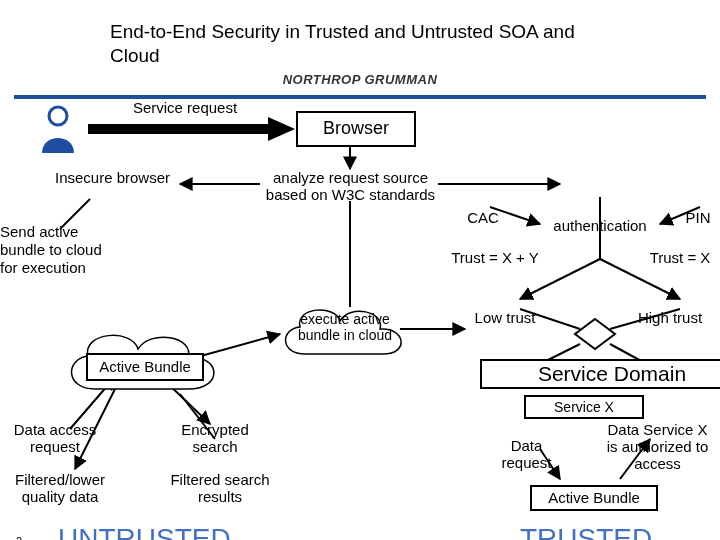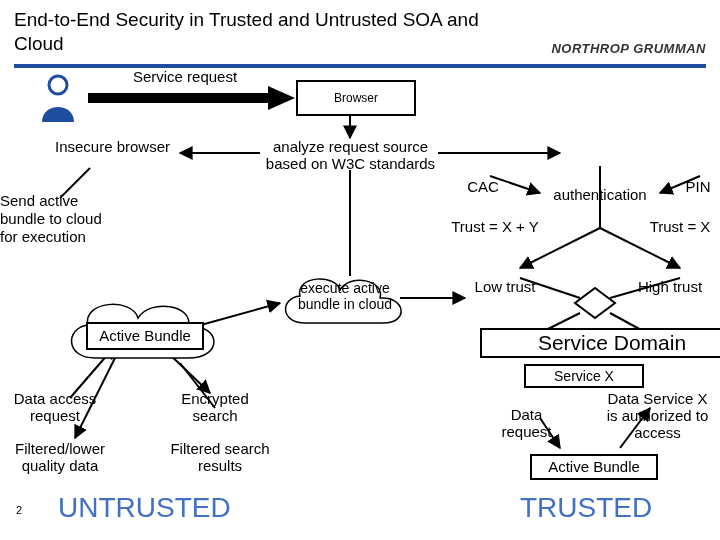--- a/index.html
+++ b/index.html
@@ -5,24 +5,25 @@
   * { box-sizing: border-box; margin: 0; padding: 0; }
   body {
     width: 720px;
     height: 540px;
     font-family: Arial, sans-serif;
     position: relative;
     background: #fff;
     overflow: hidden;
   }
   .header {
-    padding: 8px 14px 4px 14px;
+    padding: 20px 14px 4px 14px;
     display: flex;
     justify-content: space-between;
-    align-items: flex-end;
+    align-items: center;
+    flex-direction: column;
   }
   .title {
     font-size: 19px;
     font-weight: normal;
     line-height: 1.25;
     max-width: 500px;
   }
   .logo {
     font-family: Arial, sans-serif;
     font-weight: bold;
@@ -117,21 +118,21 @@
     <line x1="620" y1="380" x2="650" y2="340" stroke="#000" stroke-width="2" marker-end="url(#ah)"></line>
   </svg>
 
   <svg class="abs person" style="left:38px; top:6px;" viewBox="0 0 40 50">
     <circle cx="20" cy="11" r="9" fill="#fff" stroke="#1f4ea1" stroke-width="3"></circle>
     <path d="M4,48 C4,28 36,28 36,48 Z" fill="#1f4ea1"></path>
   </svg>
 
   <div class="abs label" style="left:100px; top:0px; width:170px;">Service request</div>
 
-  <div class="abs box" style="left:296px; top:12px; width:120px; height:36px; font-size:12px;">Browser</div>
+  <div class="abs box" style="left:296px; top:12px; width:120px; height:36px; font-size:18px;">Browser</div>
 
   <div class="abs label" style="left:45px; top:70px; width:135px;">Insecure browser</div>
 
   <div class="abs label" style="left:258px; top:70px; width:185px; line-height:1.15;">analyze request source based on W3C standards</div>
 
 
   <div class="abs label" style="left:458px; top:110px; width:50px;">CAC</div>
   <div class="abs label" style="left:540px; top:118px; width:120px;">authentication</div>
   <div class="abs label" style="left:678px; top:110px; width:40px;">PIN</div>
 

